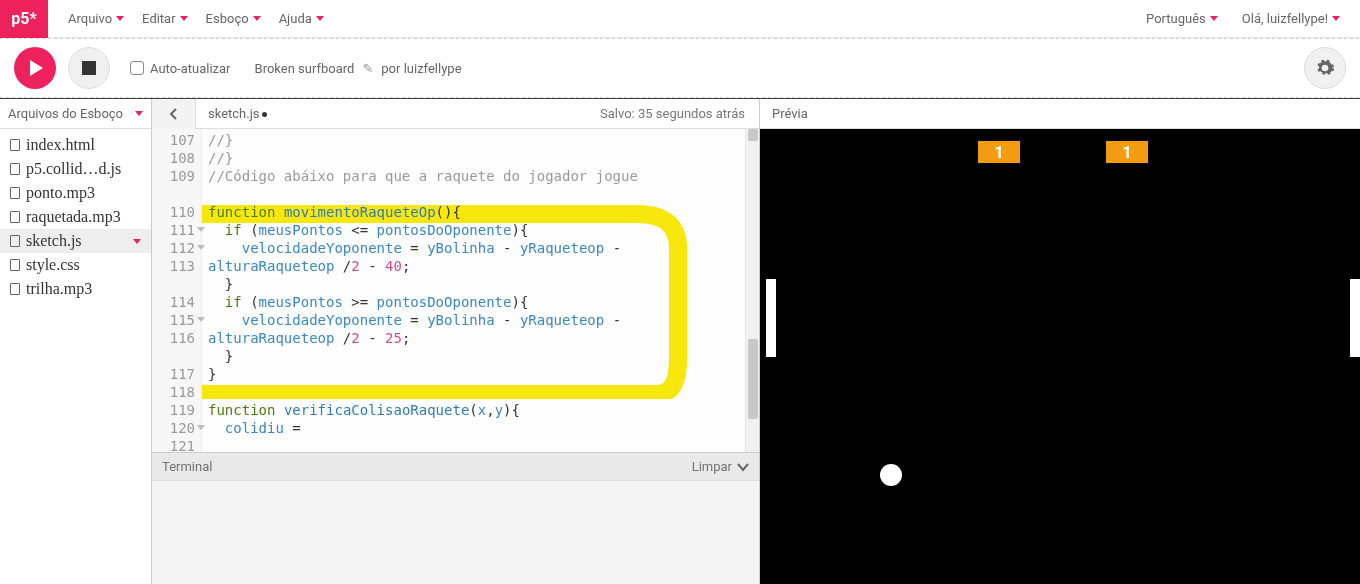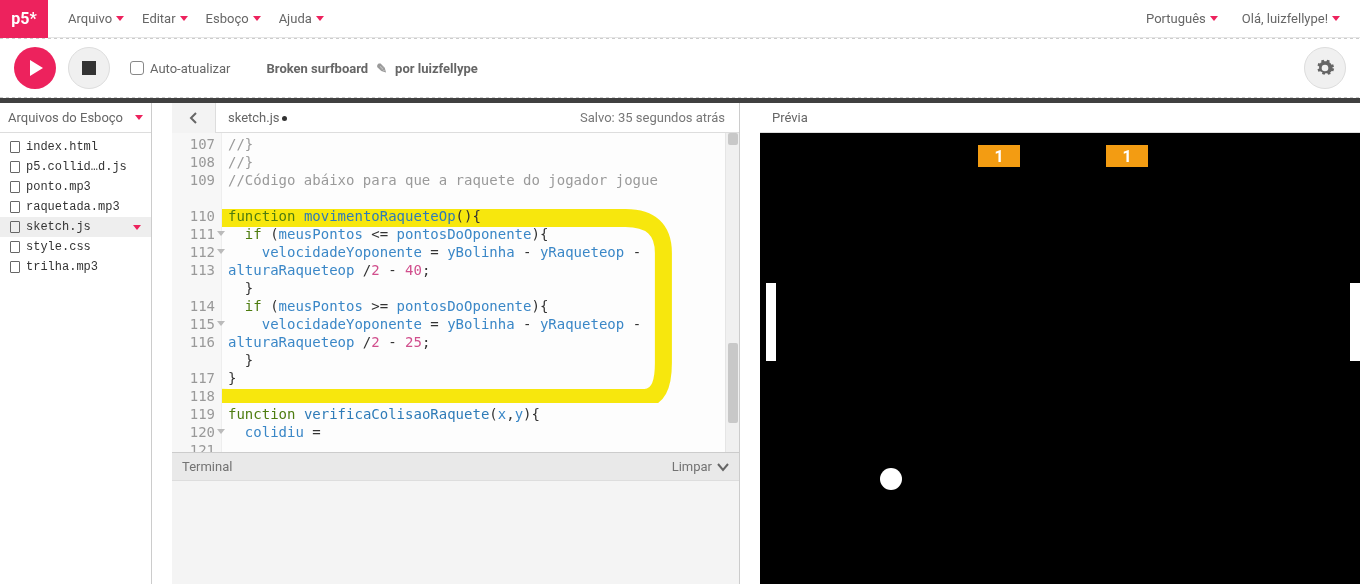--- a/index.html
+++ b/index.html
@@ -16,33 +16,33 @@
   .dashed-sep { height: 1px; background-image: linear-gradient(to right, #ccc 50%, transparent 50%); background-size: 6px 1px; }
   
   
   .toolbar { height: 58px; display: flex; align-items: center; padding: 0 14px; gap: 12px; }
   .play-btn { width: 42px; height: 42px; border-radius: 50%; background: #ed225d; display: flex; align-items: center; justify-content: center; cursor: pointer; }
   .play-icon { width: 0; height: 0; border-top: 8px solid transparent; border-bottom: 8px solid transparent; border-left: 13px solid #fff; margin-left: 3px; }
   .stop-btn { width: 42px; height: 42px; border-radius: 50%; background: #f0f0f0; border: 1px solid #ddd; display: flex; align-items: center; justify-content: center; cursor: pointer; }
   .stop-icon { width: 14px; height: 14px; background: #333; }
   .auto-refresh { display: flex; align-items: center; gap: 6px; color: #666; margin-left: 8px; }
   .checkbox { width: 14px; height: 14px; border: 1.5px solid #888; border-radius: 3px; }
-  .sketch-name-block { display: flex; align-items: center; gap: 8px; color: #666; margin-left: 24px; font-weight: bold; }
+  .sketch-name-block { display: flex; align-items: center; gap: 8px; color: #666; margin-left: 12px; }
   .pencil-icon { color: #999; }
   .gear-btn { margin-left: auto; width: 42px; height: 42px; border-radius: 50%; background: #f0f0f0; border: 1px solid #ddd; display: flex; align-items: center; justify-content: center; cursor: pointer; }
   
-  .border-top { border-top: 5px solid #404040; gap: 20px; }
+  .border-top { border-top: 1px solid #404040; }
   
   
   .main-row { display: flex; height: 486px; }
   
   
   .sidebar { width: 152px; border-right: 1px solid #ccc; display: flex; flex-direction: column; }
   .sidebar-header { height: 30px; display: flex; align-items: center; padding: 0 8px; color: #666; border-bottom: 1px solid #ddd; justify-content: space-between; }
-  .file-list { padding: 4px 0; font-family: Liberation Mono, monospace; font-size: 12px; text-align: right; }
+  .file-list { padding: 4px 0; font-family: Liberation Serif, serif; font-size: 16px; text-align: right; }
   .file-item { padding: 3px 10px; display: flex; align-items: center; gap: 6px; color: #333; cursor: pointer; }
   .file-item.selected { background: #eee; }
   .file-icon { width: 10px; height: 12px; border: 1px solid #666; border-radius: 1px; position: relative; }
   .sel-caret { margin-left: auto; }
   
   
   .editor-wrap { flex: 1; display: flex; flex-direction: column; border-right: 1px solid #ccc; position: relative; }
   .tabbar { height: 30px; display: flex; align-items: center; border-bottom: 1px solid #ddd; }
   .collapse-btn { width: 44px; height: 30px; background: #f3f3f3; border-right: 1px solid #ddd; display: flex; align-items: center; justify-content: center; cursor: pointer; }
   .tab-name { padding: 0 12px; color: #666; }

